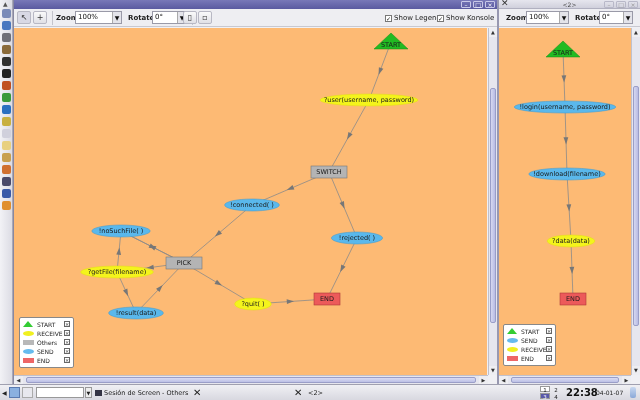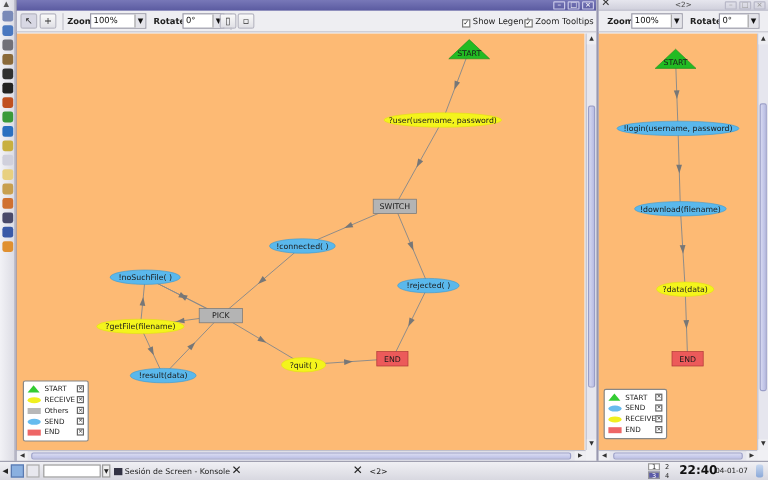--- a/index.html
+++ b/index.html
@@ -103,21 +103,21 @@
         <span class="arrow">▼</span>
       </div>
       <span class="sep" style="left:178px"></span>
 
       <span class="tool-btn" style="left:169px">▯</span>
       <span class="tool-btn" style="left:184px">▫</span>
       <span class="chk" style="left:371px">
         <span class="box">✓</span><span>Show Legend</span>
       </span>
       <span class="chk" style="left:423px">
-        <span class="box">✓</span><span>Zoom Tooltips</span>
+        <span class="box">✓</span><span>Show Konsole</span>
       </span>
     </div>
 
     <div class="canvas" style="width:473px;height:347px">
       <svg id="svg-main" width="473" height="347">
           <line x1="377" y1="14" x2="355" y2="72" stroke="#8a8a8a" stroke-width="0.8"></line>
           <polygon points="364.5813830635178,46.73999010527113 364.8982360043402,39.154728085314666 369.37479579879863,40.85273352459199" fill="#777"></polygon>
           <line x1="355" y1="72" x2="315" y2="144" stroke="#8a8a8a" stroke-width="0.8"></line>
           <polygon points="333.0574282752855,111.49662910448615 334.46364381769894,104.0361228518397 338.64891405229514,106.36127298217095" fill="#777"></polygon>
           <line x1="315" y1="144" x2="238" y2="177" stroke="#8a8a8a" stroke-width="0.8"></line>
@@ -282,29 +282,29 @@
     </div>
   </div>
 
   <div class="taskbar">
     <span class="task-item" style="left:2px;font-size:6px">◀</span>
     <span class="task-item" style="left:9px;width:11px;height:11px;background:#8ab0e0;border:1px solid #5a7ab0"></span>
     <span class="task-item" style="left:22px;width:11px;height:11px;background:#e8e8ee;border:1px solid #aaa"></span>
     <span class="task-item" style="left:36px;width:48px;height:11px;background:#fff;border:1px solid #999"></span>
     <span class="task-item" style="left:85px;width:7px;height:11px;font-size:5px;text-align:center;line-height:11px;border:1px solid #999;background:#eee">▼</span>
     <span class="task-item" style="left:95px">
-      <span style="display:inline-block;width:7px;height:6px;background:#334;margin-right:2px;vertical-align:-1px"></span><span>Sesión de Screen - Konsole</span>
+      <span style="display:inline-block;width:7px;height:6px;background:#334;margin-right:2px;vertical-align:-1px"></span><span>Sesión de Screen - Others</span>
     </span>
     <span class="task-item" style="left:193px;font-size:10px">✕</span>
     <span class="task-item" style="left:294px;font-size:10px">✕</span>
     <span class="task-item" style="left:308px">&lt;2&gt;</span>
 
     <div class="pager">
       <div style="left:0;top:0">1</div>
       <div style="left:11px;top:0;border-color:transparent;background:transparent">2</div>
       <div class="cur" style="left:0;top:7px">3</div>
       <div style="left:11px;top:7px;border-color:transparent;background:transparent">4</div>
     </div>
-    <span class="clock">22:40</span>
+    <span class="clock">22:38</span>
     <span class="date">04-01-07</span>
     <span class="task-item" style="left:630px;width:6px;height:11px;background:linear-gradient(#c8d8f0,#8aa8d8);border-radius:2px"></span>
   </div>
 </div>
 
 </body></html>

